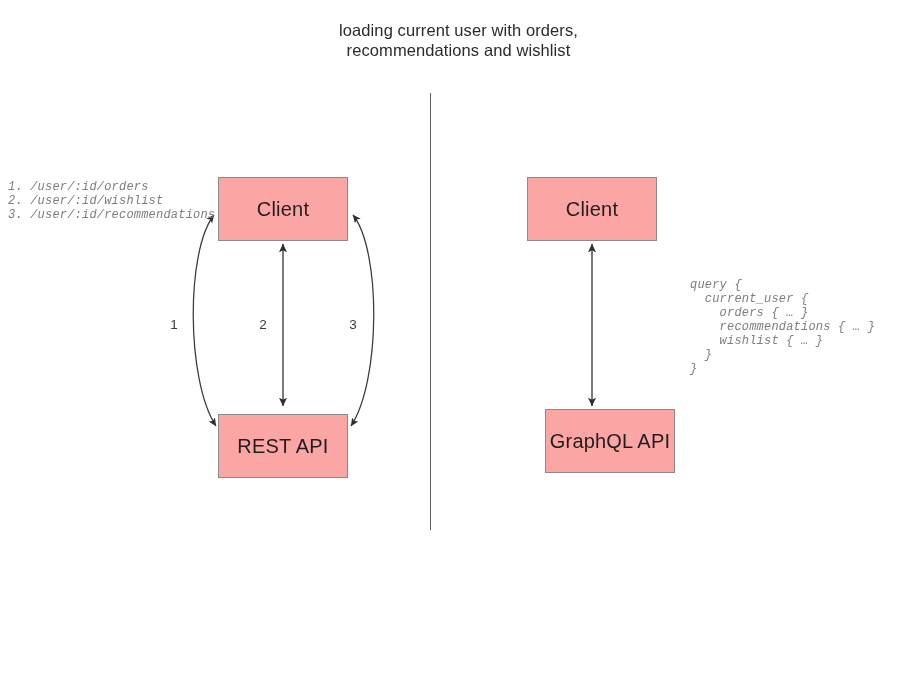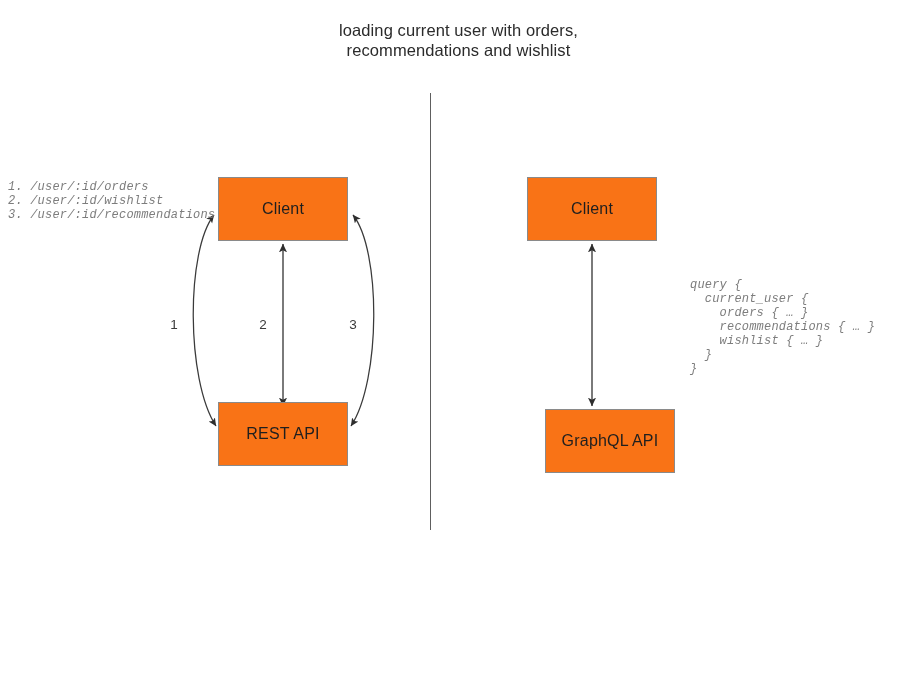--- a/index.html
+++ b/index.html
@@ -42,32 +42,32 @@
     top: 93px;
     width: 1.4px;
     height: 475px;
     background: #5e5e5e;
   }
 
   
   .node {
     position: absolute;
     box-sizing: border-box;
-    background: #f97316;
+    background: #fca5a5;
     border: 1.2px solid #8a8a8a;
     display: flex;
     align-items: center;
     justify-content: center;
     font-family: "Liberation Sans", sans-serif;
-    font-size: 16px;
+    font-size: 20px;
     color: #1f1f1f;
     letter-spacing: 0.2px;
   }
   .node-client-rest  { left: 218px; top: 177px; width: 130px; height: 64px; }
-  .node-rest-api     { left: 218px; top: 402px; width: 130px; height: 64px; }
+  .node-rest-api     { left: 218px; top: 414px; width: 130px; height: 64px; }
   .node-client-gql   { left: 527px; top: 177px; width: 130px; height: 64px; }
   .node-graphql-api  { left: 527px; top: 409px; width: 130px; height: 64px; margin-left: 18px; }
 
   
   .arrow-layer {
     position: absolute;
     left: 0;
     top: 0;
     width: 917px;
     height: 689px;

